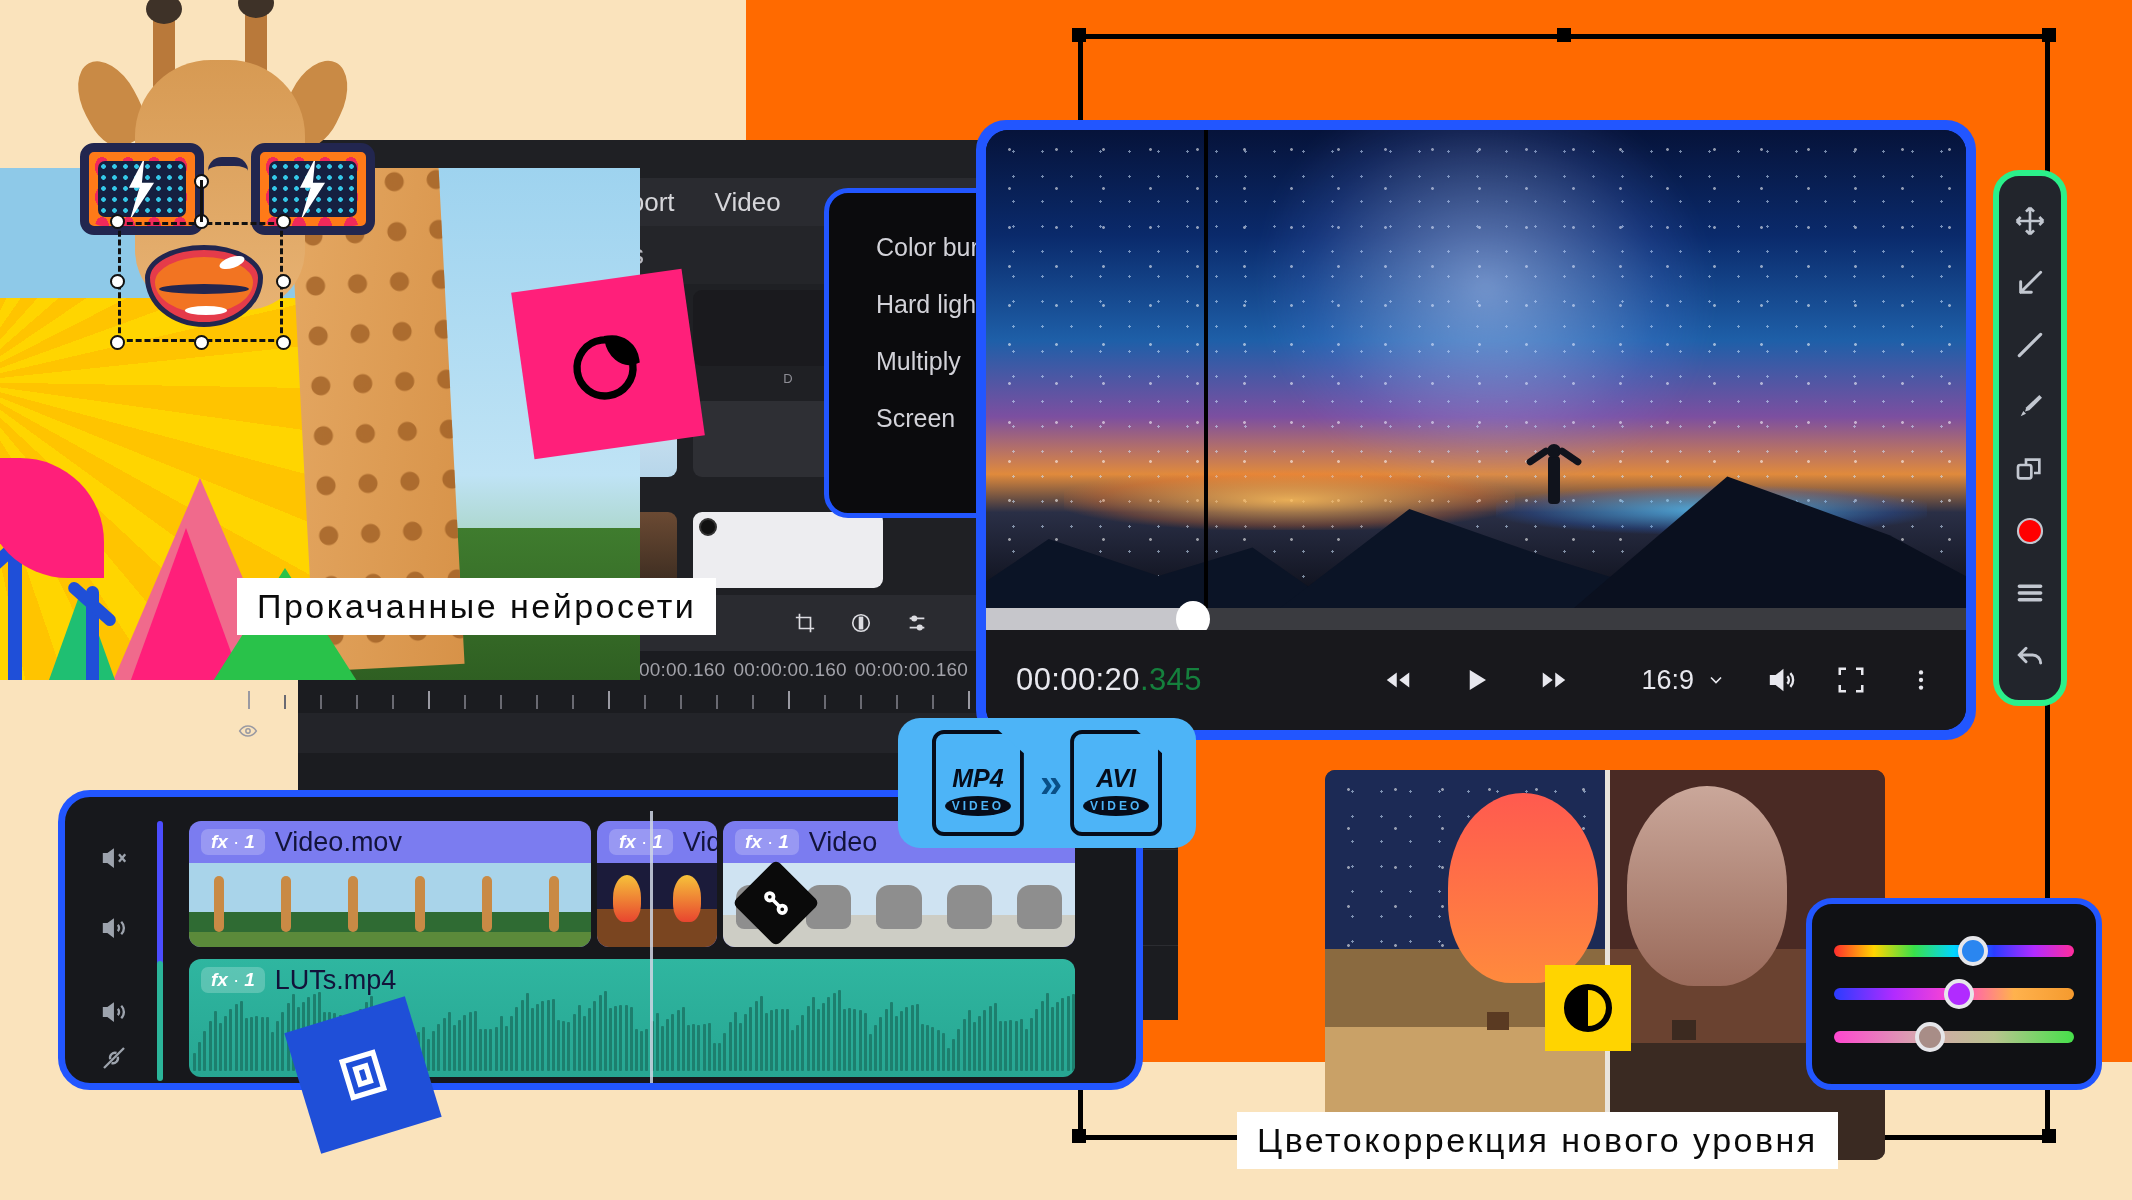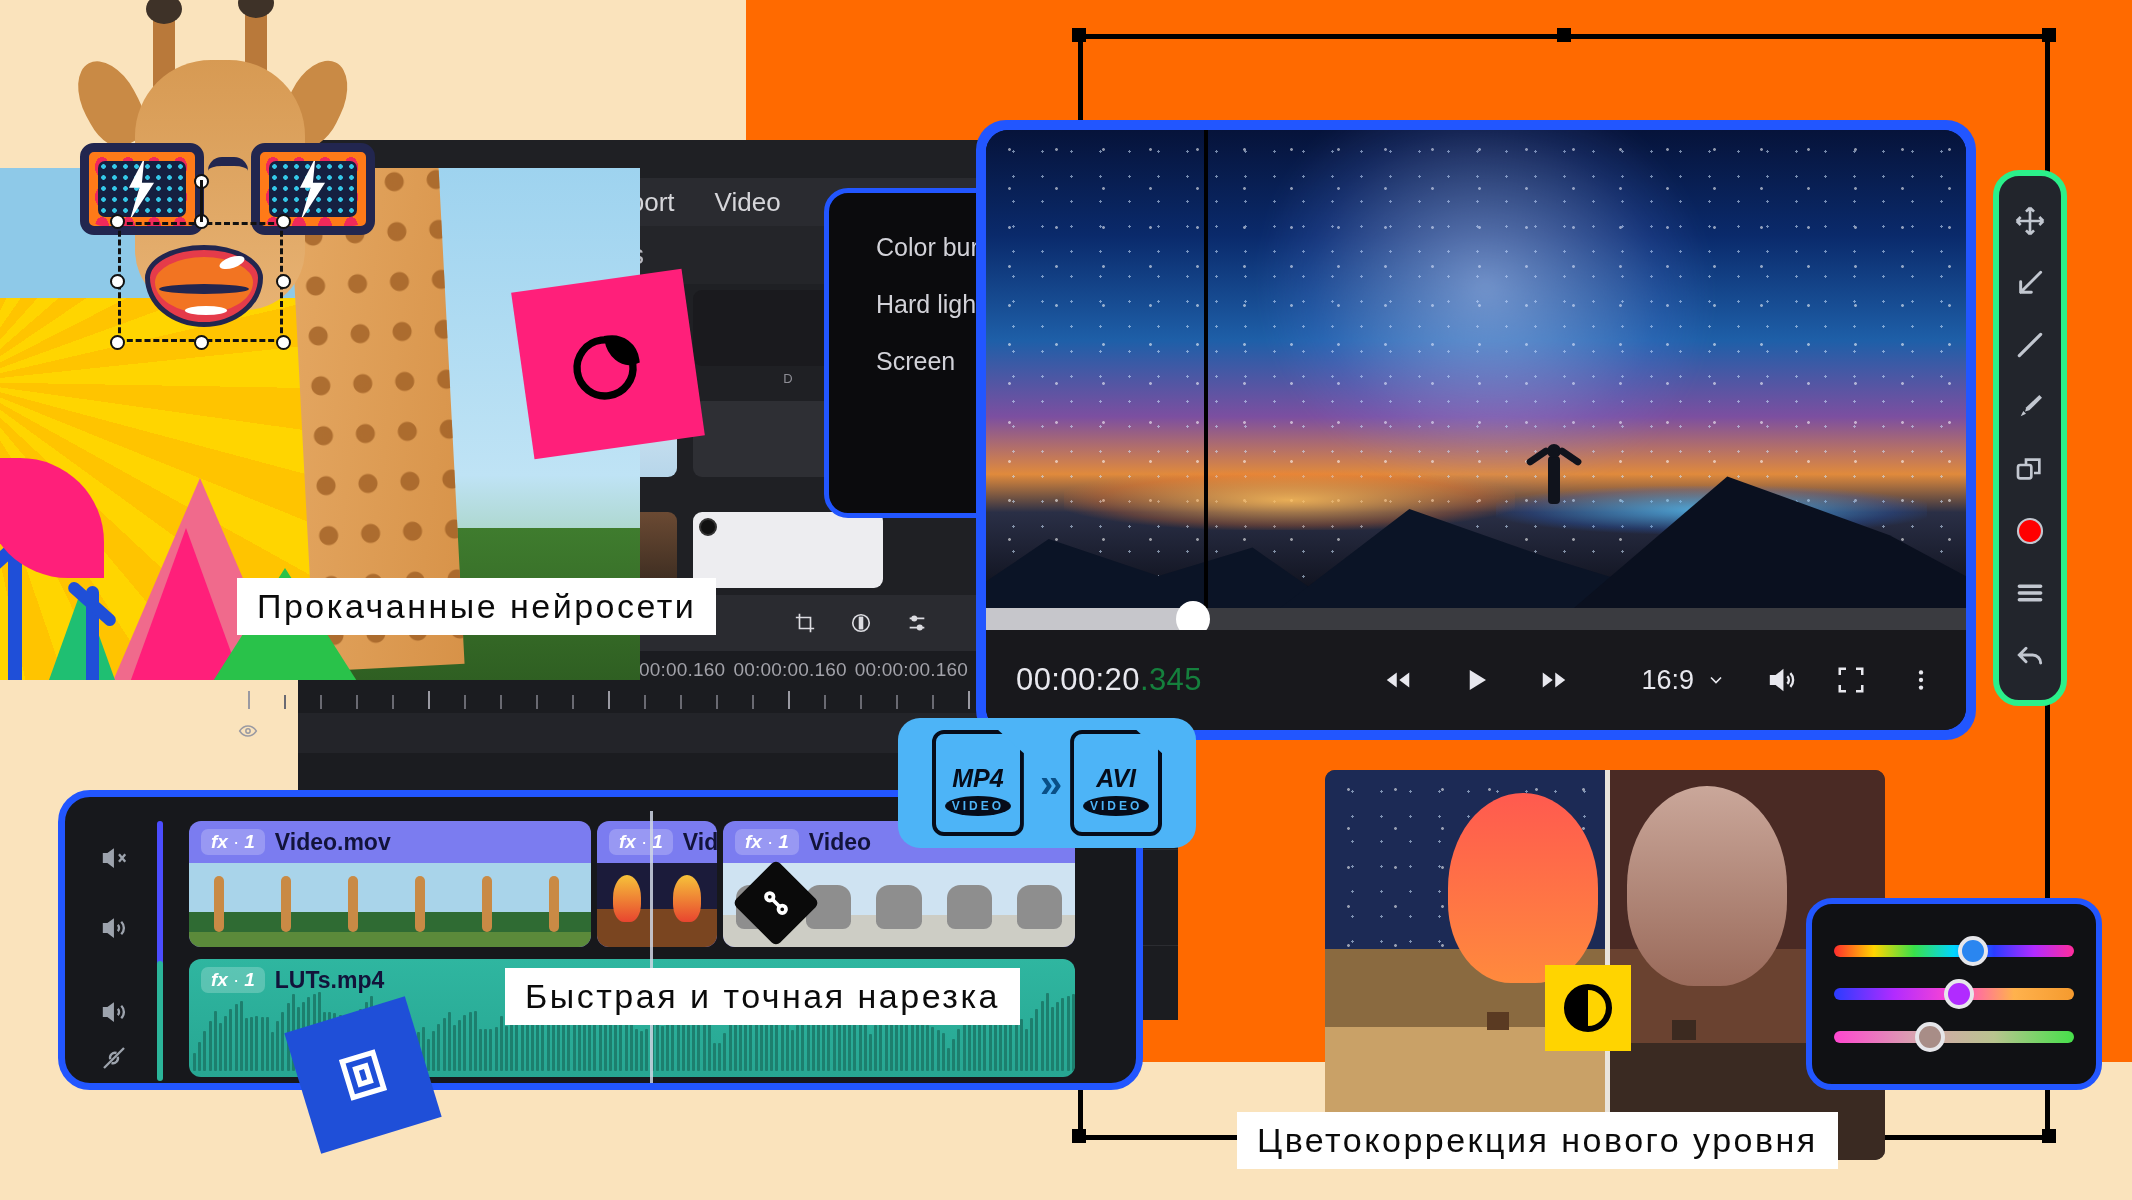--- a/index.html
+++ b/index.html
@@ -232,21 +232,21 @@
      background:#4c4dff; border-radius:3px; }
   .tl-accent2 { position:absolute; left:92px; top:164px; width:6px; height:120px;
      background:#2bb59a; border-radius:3px; }
   .hdr-ic { width:34px; height:34px; color:#9da3ad; display:flex; align-items:center; justify-content:center;}
 
   .clip { position:absolute; border-radius:12px; overflow:hidden; }
   .clip .label { height:42px; display:flex; align-items:center; gap:10px; padding-left:12px; }
   .fxbadge { background:rgba(255,255,255,.22); color:#fff; border-radius:7px; padding:2px 10px;
      font-size:19px; font-style:italic; font-weight:bold; display:flex; gap:5px; align-items:center;}
   .fxbadge i { font-style:normal; font-weight:normal; }
-  .clip .cname { color:#12133a; font-size:23px; font-weight:bold; }
+  .clip .cname { color:#12133a; font-size:27px; font-weight:normal; }
   .clip .film { position:absolute; left:0; right:0; bottom:0; top:42px; display:flex; }
   .frame-cell { flex:1; position:relative; overflow:hidden; }
 
   .giraffe-frame { background: linear-gradient(#a9d4ea 0 58%, #2f6b33 58% 82%, #5b8a3a 82% 100%); }
   .giraffe-frame:after { content:''; position:absolute; left:38%; top:16%; width:14%; height:66%;
      background:#c98a45; border-radius:7px; }
   .balloon-frame { background: linear-gradient(#1b1b3a 0 55%, #7a4520 55% 100%); }
   .balloon-frame:after { content:''; position:absolute; left:26%; top:14%; width:48%; height:56%;
      background: linear-gradient(#f6c23a, #e8452f); border-radius:50% 50% 40% 40%; }
   .eleph-frame { background: linear-gradient(#cfe3f2 0 62%, #cdcdc5 62% 100%); }
@@ -541,20 +541,21 @@
   <div class="pinknote">
     <svg width="84" height="84" viewBox="0 0 48 48" fill="none" stroke="#000" stroke-width="4.2">
       <circle cx="22" cy="26" r="16"></circle>
       <path d="M26 10c8 0 14 6 14 14-8 2-14-6-14-14z" fill="#000" stroke="#000"></path>
     </svg>
   </div>
 
   <div class="blend-menu">
     <div class="row">Color burn</div>
     <div class="row">Hard light</div>
+    <div class="row">Multiply</div>
     <div class="row">Screen</div>
     <div class="blend-track"></div>
     <div class="blend-knob"></div>
   </div>
 
   <div class="player">
     <div class="player-inner">
 
       <div class="stage-img">
         <div class="stars"></div>
@@ -997,16 +998,15 @@
     </div>
     <div class="slider s2">
       <div class="knob" style="left:52%;background:#b12bff;"></div>
     </div>
     <div class="slider s3">
       <div class="knob" style="left:40%;background:#a88d87;"></div>
     </div>
   </div>
 
   <div class="chip" style="left:237px;top:578px;">Прокачанные  нейросети</div>
-  <div class="chip" style="left:505px;top:968px;">Быстрая  и  точная  нарезка</div>
   <div class="chip" style="left:1237px;top:1112px;">Цветокоррекция  нового  уровня</div>
 
 </div>
 
 </body></html>

